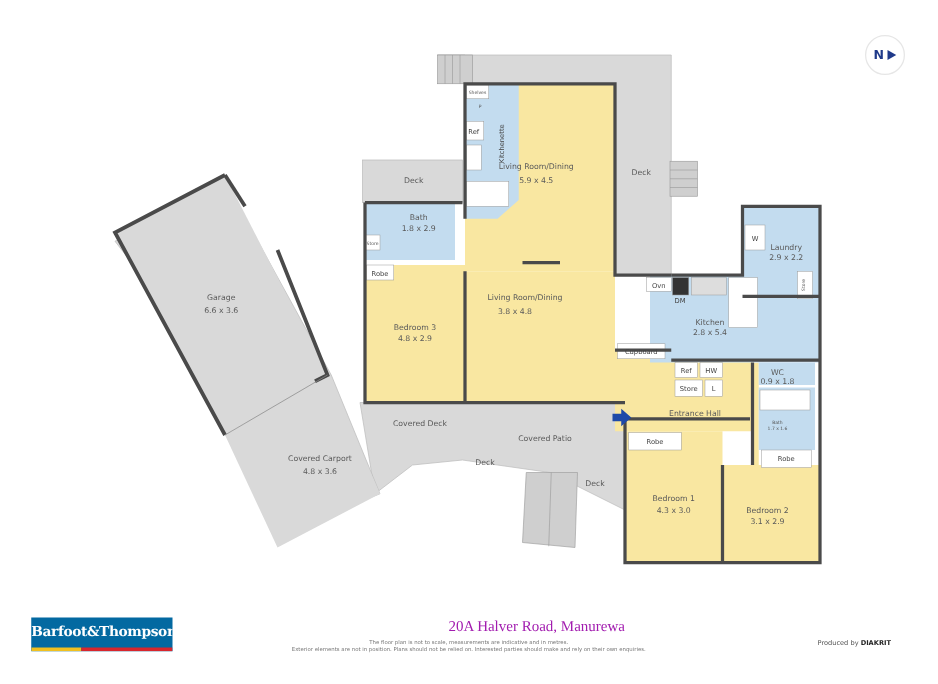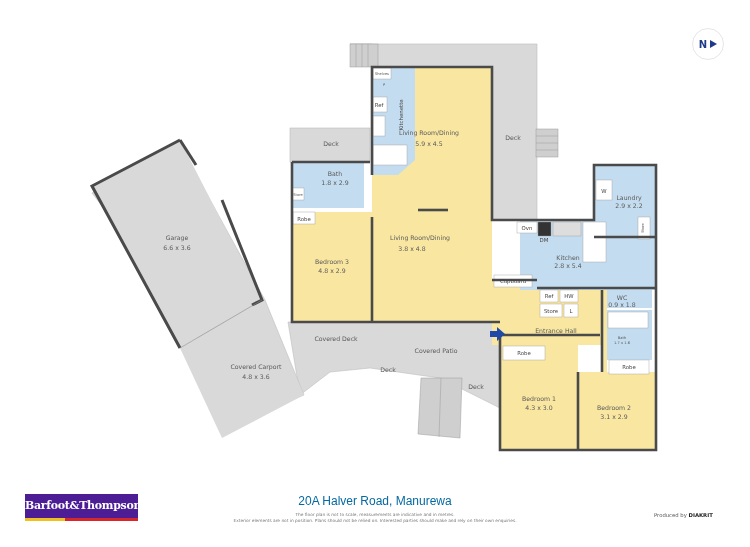--- a/index.html
+++ b/index.html
@@ -6,23 +6,23 @@
   body { width:750px; height:547px; position:relative; overflow:hidden; font-family:"DejaVu Sans", sans-serif; }
   #plan { position:absolute; left:0; top:0; width:750px; height:547px; }
   .lbl { font-family:"DejaVu Sans", sans-serif; fill:#5a5a5a; }
   .room-name { font-size:6.2px; }
   .room-dim { font-size:6.2px; }
   .small { font-size:5.4px; fill:#444; }
   .tiny { font-size:3.6px; fill:#555; }
   .compass { position:absolute; left:692px; top:28px; width:30px; height:30px; border-radius:50%; border:1px solid #e6e6e6; background:#fff; display:flex; align-items:center; justify-content:center; }
   .compass span { font-family:"DejaVu Sans", sans-serif; font-weight:bold; font-size:10px; color:#1f3a8a; }
   .compass .arrow { width:0; height:0; border-top:4px solid transparent; border-bottom:4px solid transparent; border-left:7px solid #1f3a8a; margin-left:3px; }
-  .footer-title { position:absolute; left:250px; top:494px; width:250px; text-align:center; font-family:Liberation Sans, sans-serif; font-size:12px; color:#0369a1; }
+  .footer-title { position:absolute; left:250px; top:494px; width:250px; text-align:right; font-family:Liberation Serif, serif; font-size:12px; color:#a21caf; }
   .footer-note { position:absolute; left:190px; width:370px; text-align:center; font-family:"DejaVu Sans", sans-serif; font-size:4.3px; color:#777; }
-  .logo { position:absolute; left:25px; top:494px; width:113px; height:27px; background:#4c1d95; overflow:hidden; }
+  .logo { position:absolute; left:25px; top:494px; width:113px; height:27px; background:#0369a1; overflow:hidden; }
   .logo .text { position:absolute; left:0; right:0; top:5px; text-align:center; font-family:"DejaVu Serif", serif; font-weight:bold; font-size:11px; color:#fff; letter-spacing:-0.3px; }
   .logo .stripe-y { position:absolute; left:0; bottom:0; width:40px; height:3px; background:#f0c020; }
   .logo .stripe-r { position:absolute; left:40px; right:0; bottom:0; height:3px; background:#d8262d; }
   .produced { position:absolute; left:654px; top:512px; font-family:"DejaVu Sans", sans-serif; font-size:5.3px; color:#555; }
   .produced b { color:#222; }
 </style>
 </head>
 <body>
 
 <svg id="plan" viewBox="0 0 750 547" xmlns="http://www.w3.org/2000/svg">

